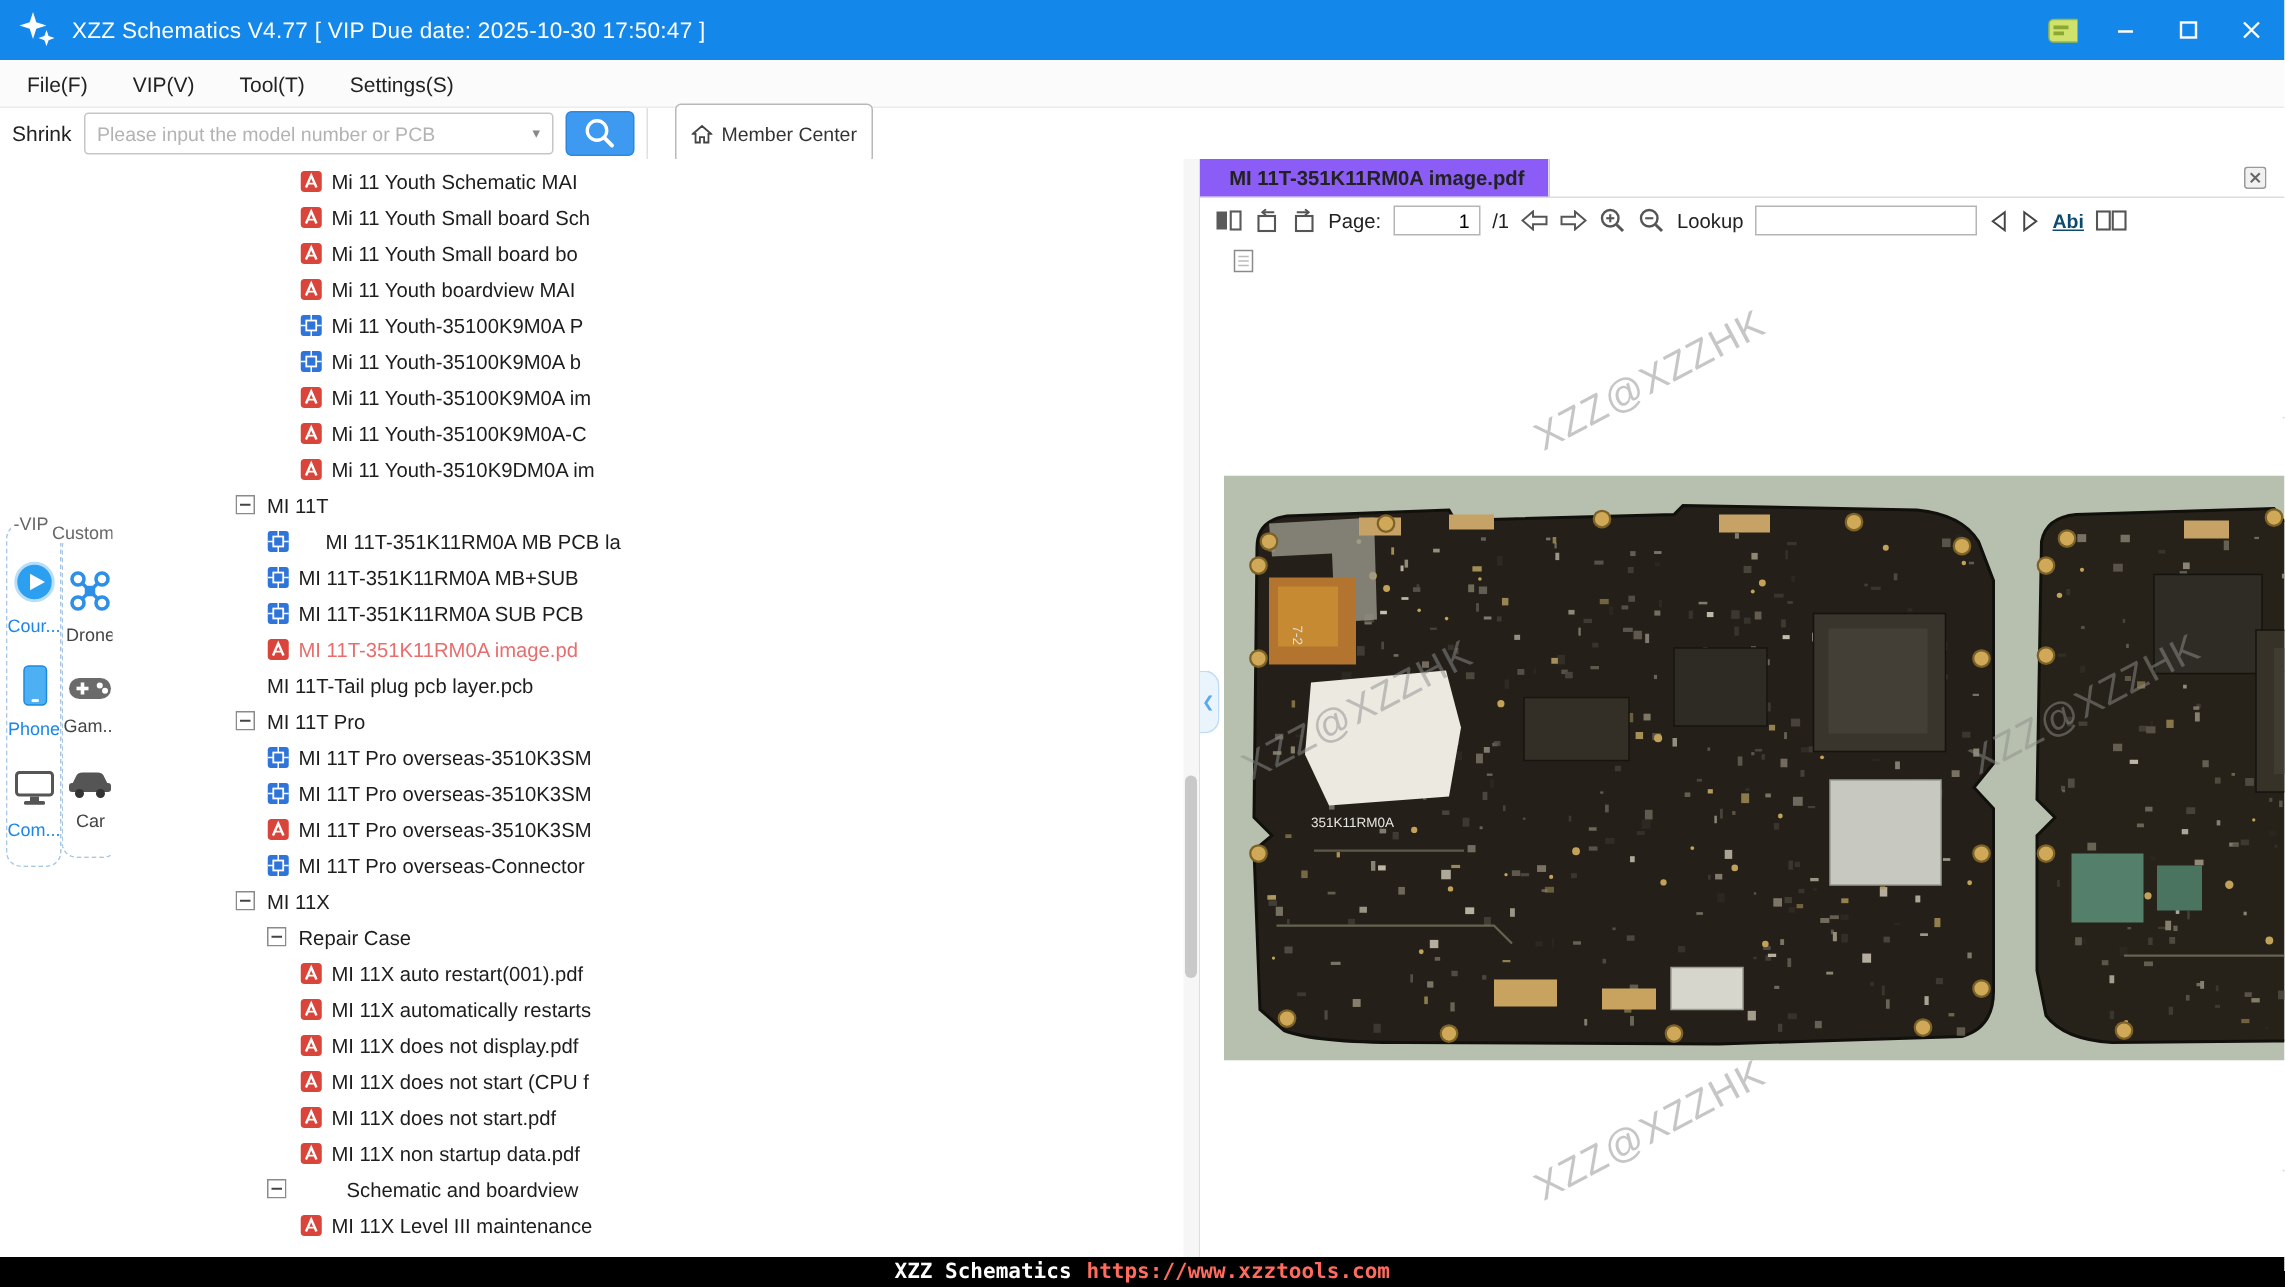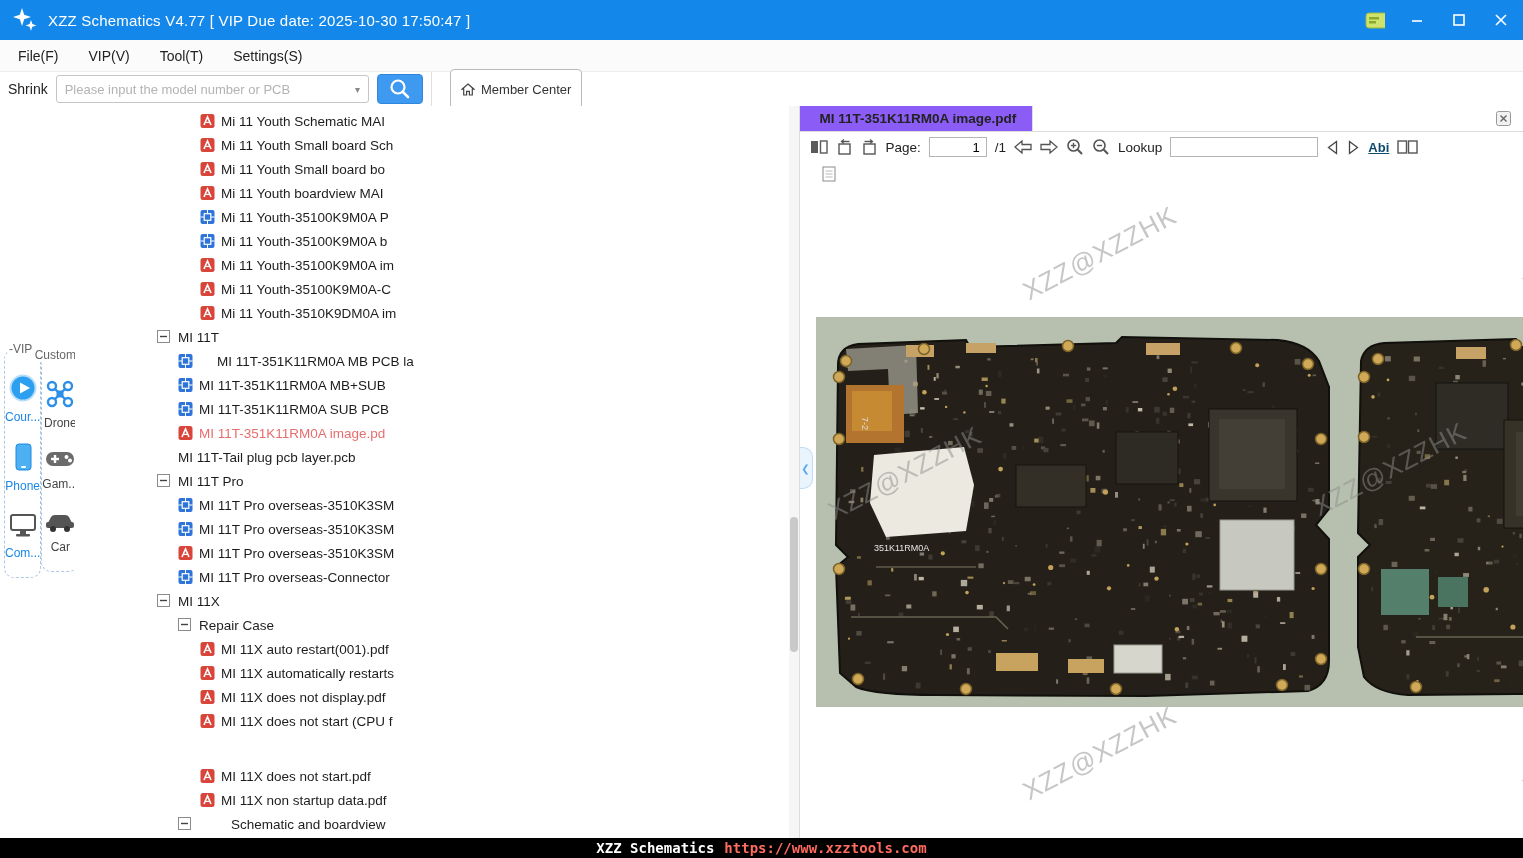--- a/index.html
+++ b/index.html
@@ -472,21 +472,21 @@
           <div class="tree-row" style="padding-left: 125px;">
             <span class="tree-icon">
               <svg width="15" height="16" viewBox="0 0 15 16">
                 <rect x="0.5" y="1" width="14" height="14" rx="2.5" fill="#d9453a"></rect>
                 <path d="M4 12 L7.5 4 L11 12" fill="none" stroke="#fff" stroke-width="1.6"></path>
                 <line x1="5.4" y1="9.4" x2="9.6" y2="9.4" stroke="#fff" stroke-width="1.2"></line>
               </svg>
             </span>
             <span class="tree-label">MI 11X does not start (CPU f</span>
           </div>
-          <div class="tree-row" style="padding-left: 125px; margin-top: 31px;">
+          <div class="tree-row" style="padding-left: 125px;">
             <span class="tree-icon">
               <svg width="15" height="16" viewBox="0 0 15 16">
                 <rect x="0.5" y="1" width="14" height="14" rx="2.5" fill="#d9453a"></rect>
                 <path d="M4 12 L7.5 4 L11 12" fill="none" stroke="#fff" stroke-width="1.6"></path>
                 <line x1="5.4" y1="9.4" x2="9.6" y2="9.4" stroke="#fff" stroke-width="1.2"></line>
               </svg>
             </span>
             <span class="tree-label">MI 11X does not start.pdf</span>
           </div>
           <div class="tree-row" style="padding-left: 125px;">

